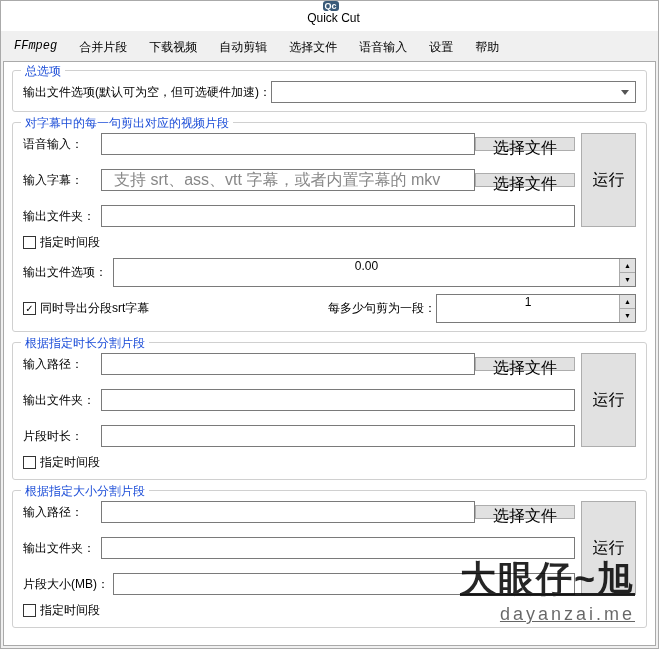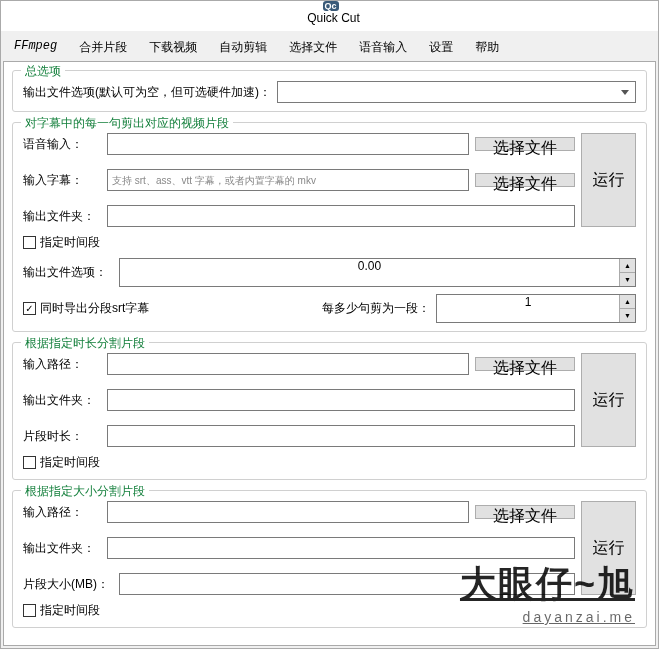--- a/index.html
+++ b/index.html
@@ -8,42 +8,42 @@
 .titlebar { height: 30px; background: #fff; display: flex; align-items: center; padding: 0 0 16px 8px; flex-direction: column; }
 .titlebar .app-icon { width: 16px; height: 16px; background: #3a5a78; border-radius: 3px; margin-right: 6px; display: inline-flex; align-items: center; justify-content: center; color: #fff; font-size: 9px; font-weight: bold; }
 .titlebar .title { flex: 1; font-size: 12px; color: #000; }
 .titlebar .winbtn { width: 45px; height: 30px; display: inline-flex; align-items: center; justify-content: center; font-family: "Segoe MDL2 Assets", sans-serif; font-size: 10px; color: #000; }
 .tabs { display: flex; background: #f0f0f0; border-bottom: 0; padding: 2px 2px 0 2px; }
 .tab { padding: 5px 10px; font-size: 12px; color: #000; border: 1px solid transparent; cursor: pointer; }
 .tab.active { background: #fff; border: 1px solid #aaa; border-bottom: 1px solid #fff; position: relative; z-index: 2; }
 .tab.first { font-family: "Courier New", monospace; font-style: italic; }
 .content { flex: 1; background: #fff; border: 1px solid #aaa; margin: 0 2px 2px 2px; padding: 8px; overflow: hidden; position: relative; margin-top: -1px; }
 .groupbox { border: 1px solid #d0d0d0; border-radius: 3px; margin-bottom: 10px; padding: 10px 10px 8px 10px; position: relative; }
-.groupbox .legend { position: absolute; top: -8px; left: 8px; background: #fff; padding: 0 4px; color: #15803d; font-size: 12px; }
-.row { display: flex; align-items: center; margin-bottom: 7px; gap: 6px; }
+.groupbox .legend { position: absolute; top: -8px; left: 8px; background: #fff; padding: 0 4px; color: #1d4ed8; font-size: 12px; }
+.row { display: flex; align-items: center; margin-bottom: 7px; }
 .row:last-child { margin-bottom: 0; }
 .label { width: 78px; color: #000; font-size: 12px; flex-shrink: 0; }
-.input-text { flex: 1; height: 22px; border: 1px solid #7a7a7a; background: #fff; padding: 0 4px; font-size: 10px; }
+.input-text { flex: 1; height: 22px; border: 1px solid #7a7a7a; background: #fff; padding: 0 12px; font-size: 16px; }
 .input-text::placeholder { color: #888; }
 .combo { flex: 1; height: 22px; border: 1px solid #7a7a7a; background: #fff; position: relative; }
 .combo::after { content: ""; position: absolute; right: 6px; top: 8px; width: 0; height: 0; border-left: 4px solid transparent; border-right: 4px solid transparent; border-top: 5px solid #555; }
 .btn { height: 14px; width: 100px; border: 1px solid #adadad; background: #e1e1e1; font-size: 16px; cursor: pointer; flex-shrink: 0; }
 .btn-run { width: 55px; height: auto; align-self: stretch; writing-mode: horizontal-tb; display: flex; align-items: center; justify-content: center; }
 .subrow-container { display: flex; gap: 6px; }
 .subrow-left { flex: 1; display: flex; flex-direction: column; gap: 7px; }
 .checkbox-row { display: flex; align-items: center; gap: 4px; }
 .checkbox { width: 13px; height: 13px; border: 1px solid #333; background: #fff; display: inline-flex; align-items: center; justify-content: center; font-size: 10px; line-height: 1; }
 .checkbox.checked::before { content: "✓"; color: #000; }
 .spinbox { flex: 1; height: 29px; border: 1px solid #7a7a7a; background: #fff; display: flex; align-items: flex-start; position: relative; }
 .spinbox .spinval { flex: 1; text-align: center; }
 .spinbox .spinbtns { width: 16px; height: 100%; border-left: 1px solid #aaa; display: flex; flex-direction: column; }
 .spinbox .spinbtns div { flex: 1; font-size: 7px; display: flex; align-items: center; justify-content: center; background: #e1e1e1; }
 .spinbox .spinbtns div:first-child { border-bottom: 1px solid #aaa; }
 .watermark { position: absolute; right: 20px; bottom: 20px; font-size: 36px; color: #000; opacity: 0.85; pointer-events: none; font-weight: bold; letter-spacing: 2px; text-decoration: underline; }
-.watermark .sub { font-size: 14px; letter-spacing: 3px; display: block; text-align: right; opacity: 0.7; font-weight: normal; }
+.watermark .sub { font-size: 18px; letter-spacing: 3px; display: block; text-align: right; opacity: 0.7; font-weight: normal; }
 </style>
 </head>
 <body>
 
 <div class="window">
   <div class="titlebar">
     <span class="app-icon">Qc</span>
     <span class="title">Quick Cut</span>
     <span class="winbtn">–</span>
     <span class="winbtn">□</span>

